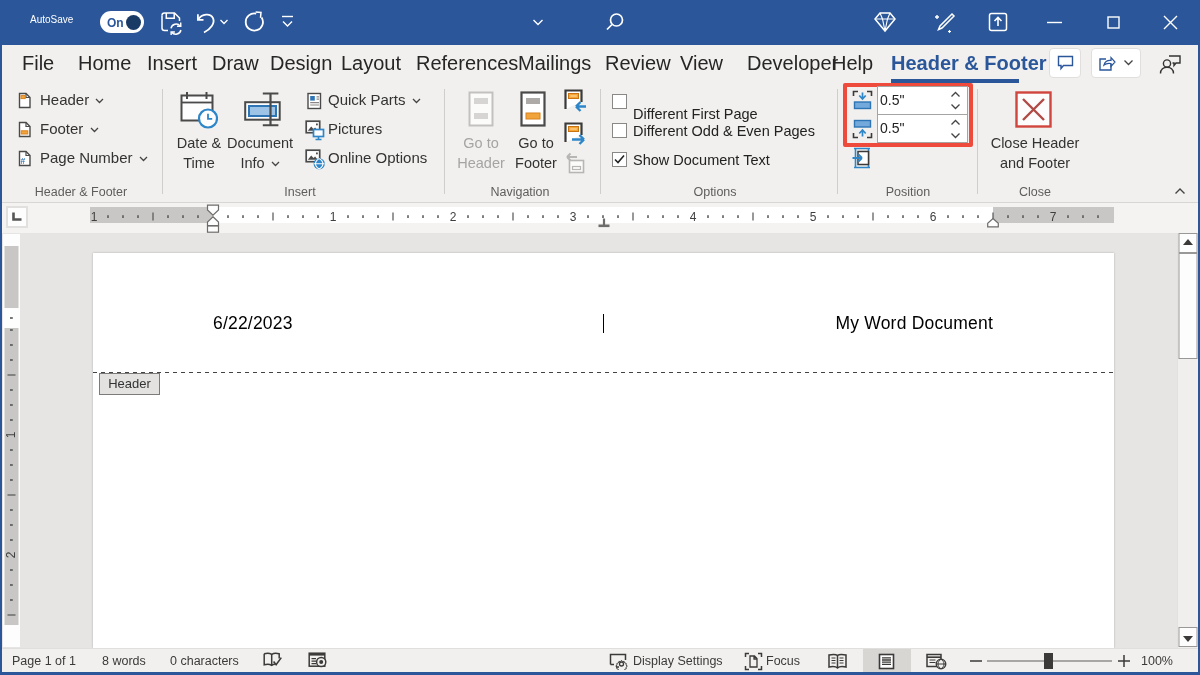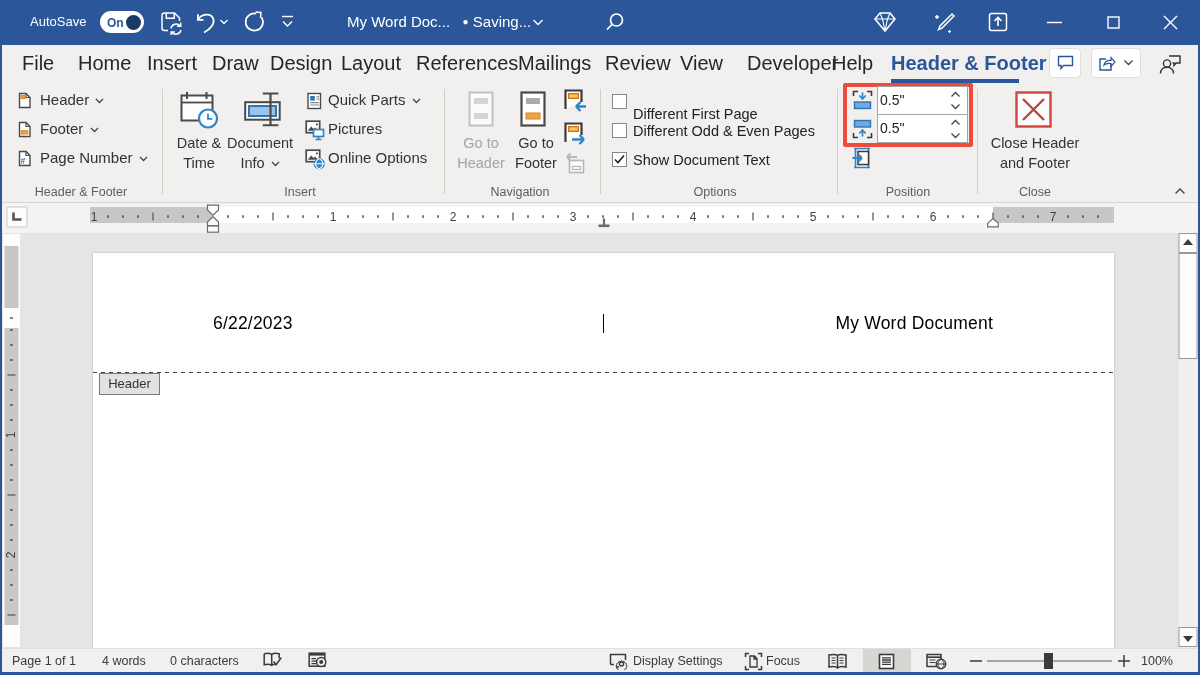--- a/index.html
+++ b/index.html
@@ -2,21 +2,21 @@
 <html><head>
 <meta charset="utf-8">
 <style>
 * { margin:0; padding:0; box-sizing:border-box; }
 html,body { width:1200px; height:675px; overflow:hidden; }
 body { font-family:"Liberation Sans", sans-serif; position:relative; background:#fff; }
 .abs { position:absolute; }
 
 
 #titlebar { position:absolute; left:0; top:0; width:1200px; height:45px; background:#2b579a; color:#fff; }
-#autosave { position:absolute; left:30px; top:14px; font-size:13px; color:#fff; }
+#autosave { position:absolute; left:30px; top:14px; font-size:10px; color:#fff; }
 #toggle { position:absolute; left:100px; top:11px; width:44px; height:22px; background:#fff; border-radius:11px; }
 #toggle .on { position:absolute; left:7px; top:4.5px; font-size:12px; font-weight:bold; color:#2b579a; }
 #toggle .knob { position:absolute; right:3.5px; top:3.5px; width:15px; height:15px; border-radius:8px; background:#1a3a66; }
 #doctitle { position:absolute; left:347px; top:13px; font-size:15px; color:#fff; white-space:nowrap; }
 
 
 #tabs { position:absolute; left:0; top:45px; width:1200px; height:38px; background:#f1f0ee;}
 .tab { position:absolute; top:0; height:38px; line-height:36px; font-size:20px; color:#262626; }
 .tab.active { color:#2b579a; font-weight:bold; }
 #activeline { position:absolute; left:891px; top:34px; width:128px; height:4px; background:#2b579a; }
@@ -85,21 +85,20 @@
   <svg class="abs" style="left:243px;top:11px;" width="22" height="22" viewBox="0 0 22 22" fill="none" stroke="#fff" stroke-width="1.8">
     <path d="M13.2 2.6 A 8.6 8.6 0 1 0 18.6 6.4"></path>
     <path d="M12.6 0.9 L18 1.4 L17.5 6.9" fill="none" stroke-width="1.5"></path>
   </svg>
 
   <svg class="abs" style="left:281px;top:15px;" width="13" height="14" viewBox="0 0 13 14" fill="none" stroke="#fff" stroke-width="1.4">
     <path d="M1 1.5 L12 1.5"></path>
     <path d="M2 6.5 L6.5 11 L11 6.5"></path>
   </svg>
 
-  <div id="doctitle">My Word Doc...&nbsp;&nbsp; <span style="font-size:10px;position:relative;top:-2px;">●</span> Saving... &nbsp;</div>
   <svg class="abs" style="left:532px;top:18px;" width="12" height="9" viewBox="0 0 12 9" fill="none" stroke="#fff" stroke-width="1.4">
     <path d="M1.5 2 L6 6.5 L10.5 2"></path>
   </svg>
 
   <svg class="abs" style="left:604px;top:11px;" width="22" height="22" viewBox="0 0 22 22" fill="none" stroke="#fff" stroke-width="1.7">
     <circle cx="12.5" cy="9" r="6"></circle>
     <path d="M8 13.5 L3 18.5"></path>
   </svg>
 
   <svg class="abs" style="left:873px;top:11px;" width="24" height="22" viewBox="0 0 24 22" fill="none" stroke="#fff" stroke-width="1.5">
@@ -457,21 +456,21 @@
     <rect x="1" y="0.5" width="18" height="19" fill="#fdfdfd" stroke="#9a9896" stroke-width="1"></rect>
     <path d="M10 6 l5 6 h-10 z" fill="#3b3a39"></path>
     <rect x="1" y="20.5" width="18" height="105" fill="#fdfdfd" stroke="#9a9896" stroke-width="1"></rect>
     <rect x="1" y="394.5" width="18" height="19" fill="#fdfdfd" stroke="#9a9896" stroke-width="1"></rect>
     <path d="M10 409 l5 -6 h-10 z" fill="#3b3a39"></path>
   </svg>
 </div>
 
 <div id="statusbar">
   <span class="sitem" style="left:12px;">Page 1 of 1</span>
-  <span class="sitem" style="left:102px;">4 words</span>
+  <span class="sitem" style="left:102px;">8 words</span>
   <span class="sitem" style="left:170px;">0 characters</span>
 
   <svg class="abs" style="left:262px;top:2px;" width="21" height="19" viewBox="0 0 21 19" fill="none" stroke="#3b3a39" stroke-width="1.5">
     <path d="M2.2 2.8 C4.8 1.9 7.8 2.1 9.7 3.3 C11.6 2.1 14.6 1.9 17.2 2.8 L17.2 7.5"></path>
     <path d="M2.2 2.8 L2.2 13.8 C4.8 12.9 7.8 13.1 9.7 14.3 C10.6 13.7 11.7 13.4 12.9 13.3"></path>
     <path d="M9.7 3.3 L9.7 14.3"></path>
     <path d="M11.6 10.6 L14.1 13.7 L19.3 6.6" stroke-width="1.6"></path>
   </svg>
 
   <svg class="abs" style="left:308px;top:3px;" width="20" height="17" viewBox="0 0 20 17" fill="none" stroke="#3b3a39">

